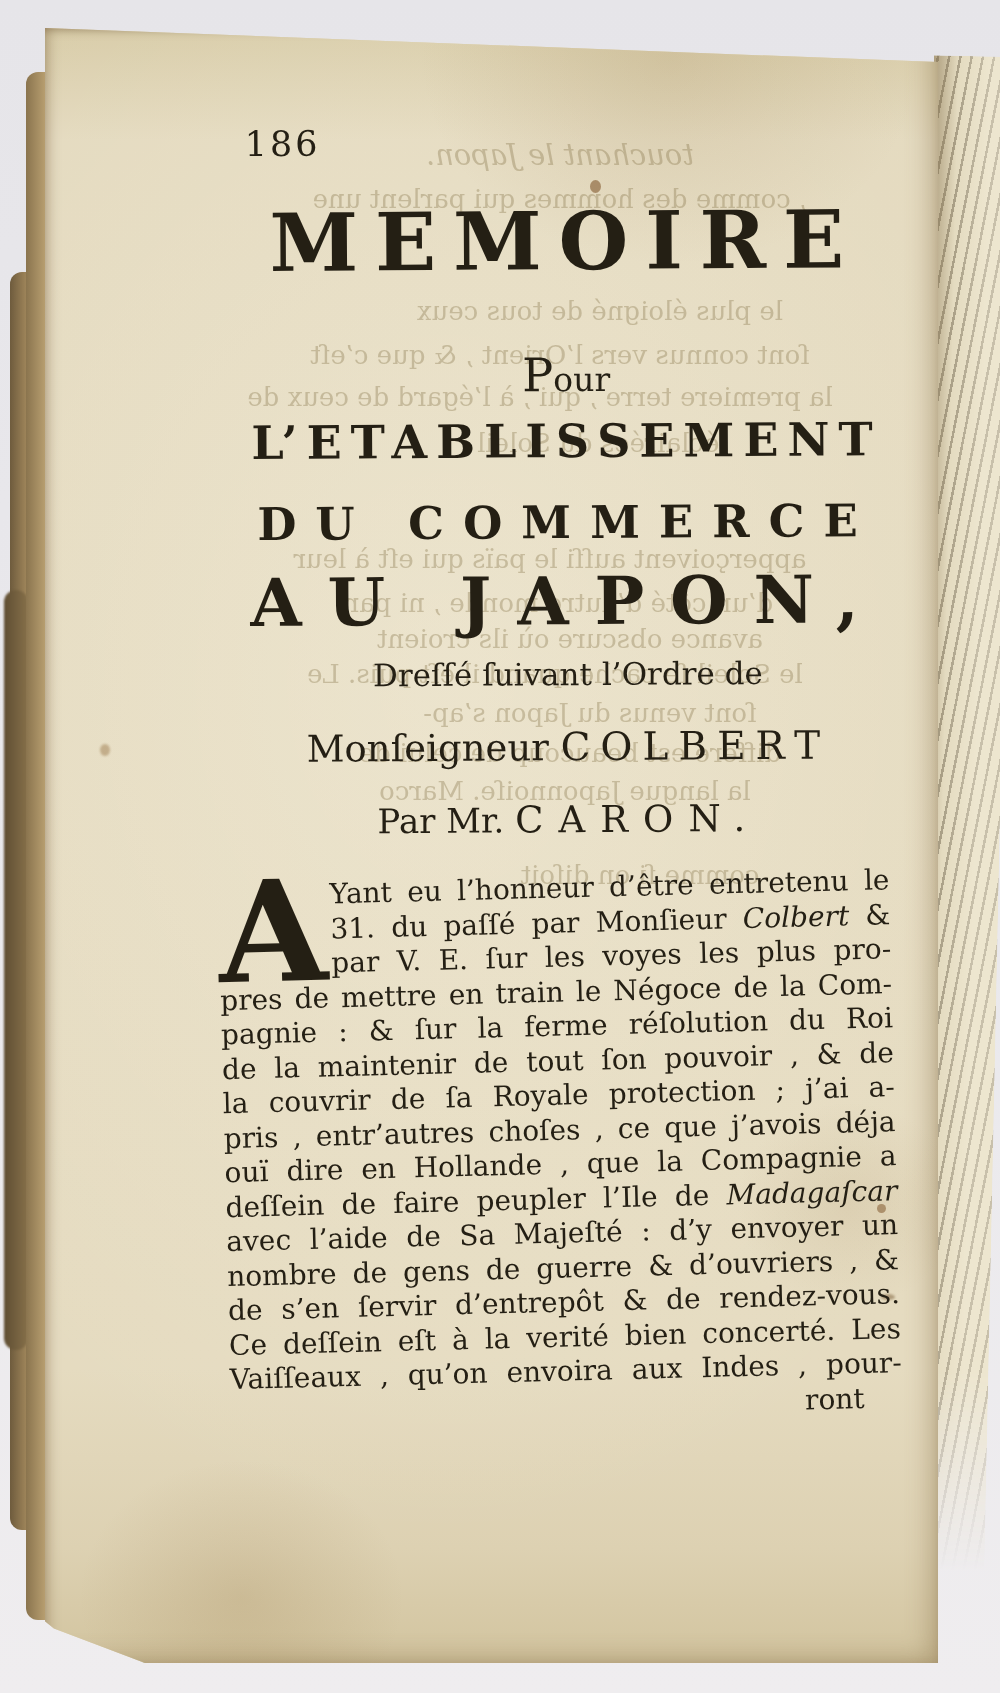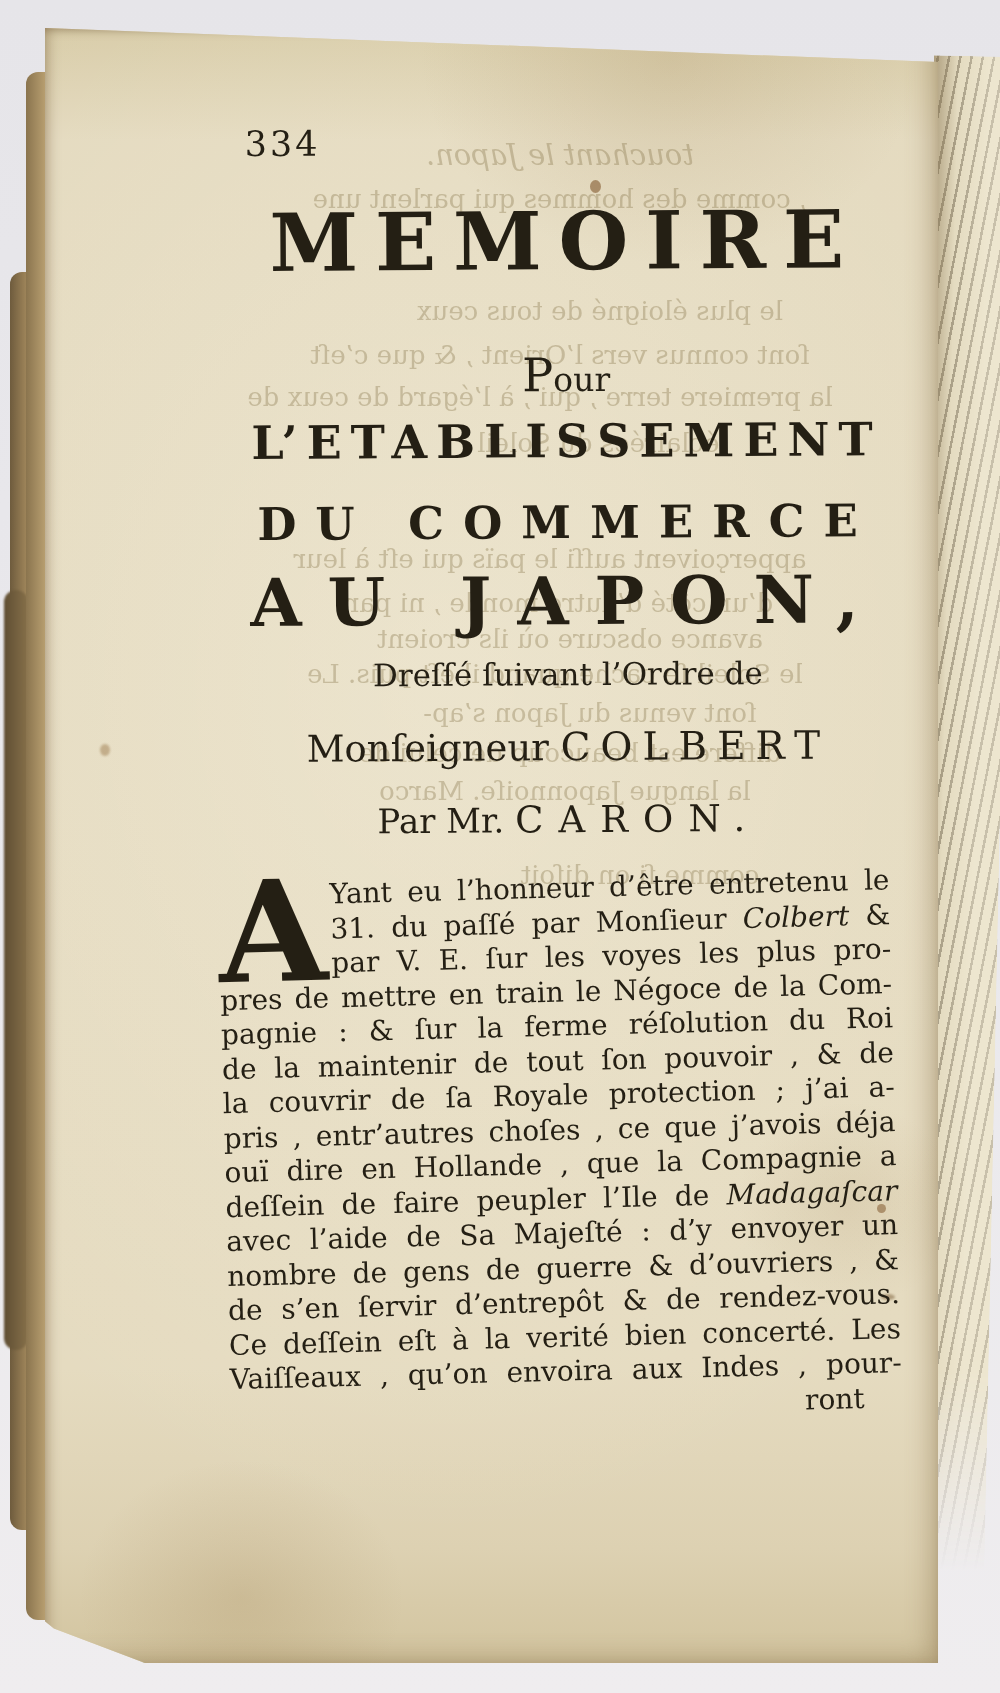--- a/index.html
+++ b/index.html
@@ -109,21 +109,21 @@
     <span style="left:520px;top:750px">la langue Japonnoiſe. Marco</span>
     <span style="left:595px;top:834px">comme ſi on diſoit</span>
   </div>
 
   <div class="spot s1"></div>
   <div class="spot s2"></div>
   <div class="spot s3"></div>
   <div class="spot s4"></div>
 
   <div class="content inky">
-    <div class="pagenum">334</div>
+    <div class="pagenum">186</div>
 
     <div class="headings">
       <div class="hl h-memoire">MEMOIRE</div>
       <div class="hl h-pour">Pour</div>
       <div class="hl h-etab">L’ETABLISSEMENT</div>
       <div class="hl h-comm">DU COMMERCE</div>
       <div class="hl h-japon">AU JAPON,</div>
       <div class="hl h-dresse">Dreſſé ſuivant l’Ordre de</div>
       <div class="hl h-mons">
         <span>Monſeigneur</span>

